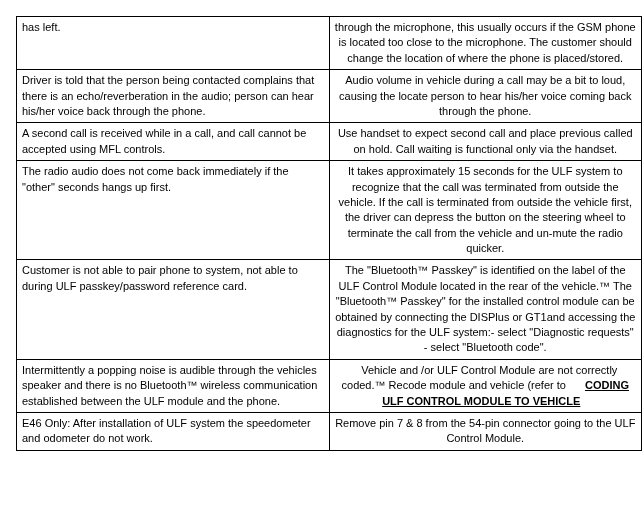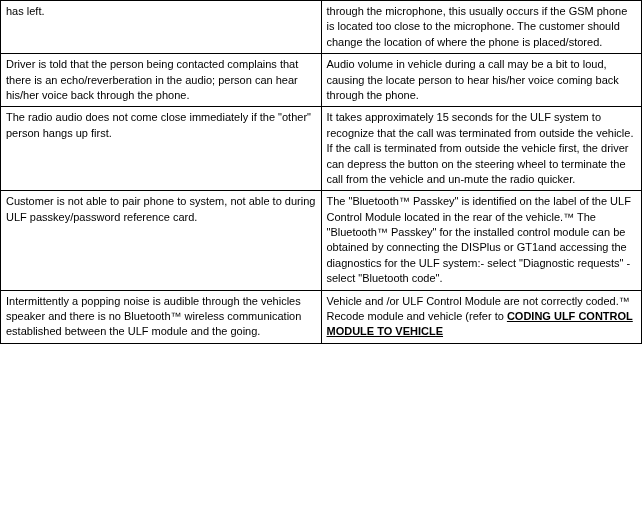--- a/index.html
+++ b/index.html
@@ -1,18 +1,18 @@
 <!DOCTYPE html>
 <html><head>
   <meta charset="utf-8">
   <style>
     * {
       box-sizing: border-box;
       margin: 0;
-      padding: 0;
+      padding: 8px;
     }
     body {
       font-family: Arial, sans-serif;
       font-size: 11px;
       background: #fff;
       width: 642px;
     }
     table {
       width: 100%;
       border-collapse: collapse;
@@ -21,42 +21,50 @@
       border: 1px solid #000;
       padding: 3px 5px;
       vertical-align: top;
       line-height: 1.4;
     }
     .col-left {
       width: 50%;
     }
     .col-right {
       width: 50%;
-      text-align: left;
+      text-align: center;
     }
   </style>
 </head>
 <body>
 
 <table>
   <tbody id="table-body">
   <tr>
         <td class="col-left">has left.</td>
         <td class="col-right">through the microphone, this usually occurs if the GSM phone is located too close to the microphone. The customer should change the location of where the phone is placed/stored.</td>
       </tr>
       <tr>
         <td class="col-left">Driver is told that the person being contacted complains that there is an echo/reverberation in the audio; person can hear his/her voice back through the phone.</td>
         <td class="col-right">Audio volume in vehicle during a call may be a bit to loud, causing the locate person to hear his/her voice coming back through the phone.</td>
       </tr>
       <tr>
-        <td class="col-left">The radio audio does not come close immediately if the "other" person hangs up first.</td>
+        <td class="col-left">A second call is received while in a call, and call cannot be accepted using MFL controls.</td>
+        <td class="col-right">Use handset to expect second call and place previous called on hold. Call waiting is functional only via the handset.</td>
+      </tr>
+      <tr>
+        <td class="col-left">The radio audio does not come back immediately if the "other" seconds hangs up first.</td>
         <td class="col-right">It takes approximately 15 seconds for the ULF system to recognize that the call was terminated from outside the vehicle. If the call is terminated from outside the vehicle first, the driver can depress the button on the steering wheel to terminate the call from the vehicle and un-mute the radio quicker.</td>
       </tr>
       <tr>
         <td class="col-left">Customer is not able to pair phone to system, not able to during ULF passkey/password reference card.</td>
         <td class="col-right">The "Bluetooth™ Passkey" is identified on the label of the ULF Control Module located in the rear of the vehicle.™ The "Bluetooth™ Passkey" for the installed control module can be obtained by connecting the DISPlus or GT1and accessing the diagnostics for the ULF system:- select "Diagnostic requests" - select "Bluetooth code".</td>
       </tr>
       <tr>
-        <td class="col-left">Intermittently a popping noise is audible through the vehicles speaker and there is no Bluetooth™ wireless communication established between the ULF module and the going.</td>
+        <td class="col-left">Intermittently a popping noise is audible through the vehicles speaker and there is no Bluetooth™ wireless communication established between the ULF module and the phone.</td>
         <td class="col-right"><span>Vehicle and /or ULF Control Module are not correctly coded.™ Recode module and vehicle (refer to </span><span style="font-weight: bold; text-decoration: underline;">CODING ULF CONTROL MODULE TO VEHICLE</span></td>
+      </tr>
+      <tr>
+        <td class="col-left">E46 Only: After installation of ULF system the speedometer and odometer do not work.</td>
+        <td class="col-right">Remove pin 7 &amp; 8 from the 54-pin connector going to the ULF Control Module.</td>
       </tr>
     </tbody>
 </table>
 
 </body></html>

